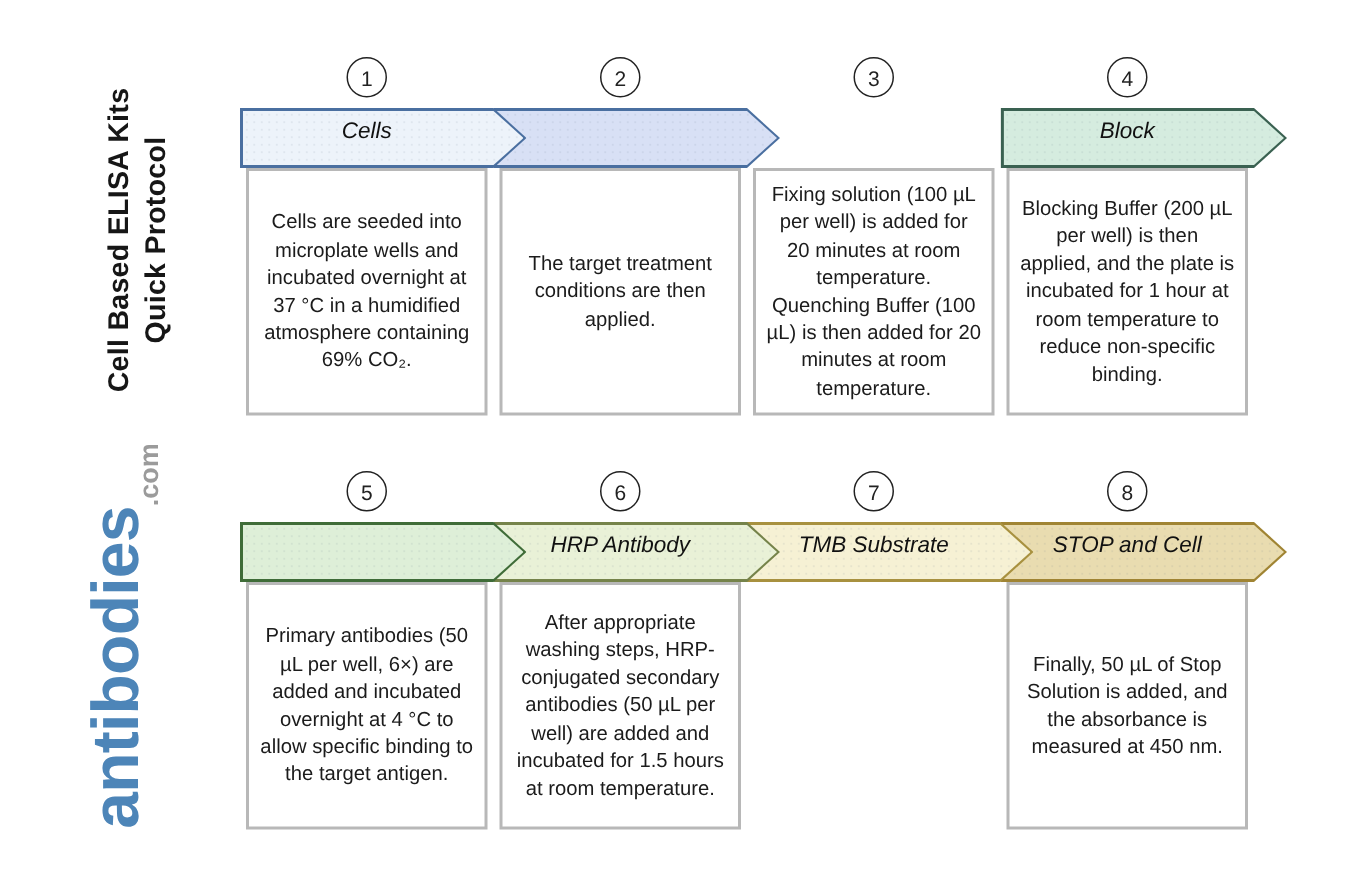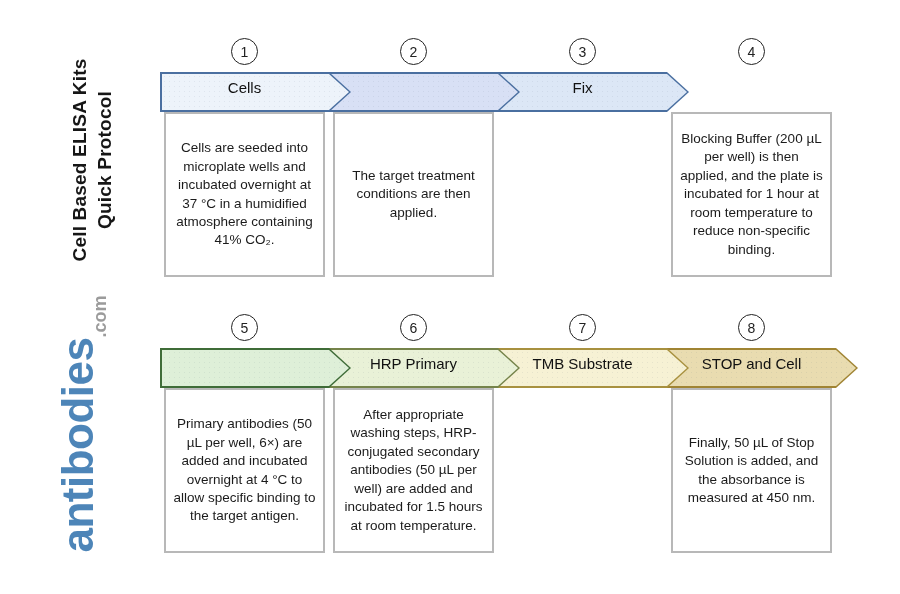--- a/index.html
+++ b/index.html
@@ -57,21 +57,21 @@
   }
   .chev-fill {
     position:absolute; left:2px; top:2px; width:187px; height:36px;
     clip-path:polygon(0 0,167px 0,187px 50%,167px 100%,0 100%);
     background-image:radial-gradient(circle, rgba(90,110,130,0.10) 0.8px, transparent 0.9px);
     background-size:5px 5px;
   }
   .chev-label {
     position:absolute; left:0; top:0; width:169px; height:31px;
     display:flex; align-items:center; justify-content:center;
-    font-size:15px; color:#111; z-index:5;
+    font-size:15px; color:#111; z-index:5;font-style:italic;
   }
 
   .desc-box {
     position:absolute; left:4px; top:74px; width:161px; height:165px;
     background:#fff;
     border:2px solid #b8b8b8;
     display:flex; align-items:center; justify-content:center;
     padding:6px 7px;
   }
   .desc-text {
@@ -94,46 +94,49 @@
   <div class="proto-row" id="row1">
 
     <div class="col col0">
       <div class="num-circle">1</div>
       <div class="chev z4">
         <div class="chev-border" style="background-color: rgb(74, 111, 160);"></div>
         <div class="chev-fill" style="background-color: rgb(237, 243, 250);"></div>
         <div class="chev-label">Cells</div>
       </div>
       <div class="desc-box">
-        <div class="desc-text">Cells are seeded into microplate wells and incubated overnight at 37 °C in a humidified atmosphere containing 41% CO₂.</div>
+        <div class="desc-text">Cells are seeded into microplate wells and incubated overnight at 37 °C in a humidified atmosphere containing 69% CO₂.</div>
       </div>
     </div>
 
     <div class="col col1">
       <div class="num-circle">2</div>
       <div class="chev z3">
         <div class="chev-border" style="background-color: rgb(74, 111, 160);"></div>
         <div class="chev-fill" style="background-color: rgb(216, 224, 245);"></div>
       </div>
       <div class="desc-box">
         <div class="desc-text">The target treatment conditions are then applied.</div>
       </div>
     </div>
 
     <div class="col col2">
       <div class="num-circle">3</div>
-      <div class="chev z2">
-        <div class="chev-border" style="background-color: rgb(74, 111, 160);"></div>
-        <div class="chev-fill" style="background-color: rgb(220, 231, 246);"></div>
-        <div class="chev-label">Fix</div>
+      <div class="desc-box">
+        <div class="desc-text">Fixing solution (100 µL per well) is added for 20 minutes at room temperature. Quenching Buffer (100 µL) is then added for 20 minutes at room temperature.</div>
       </div>
     </div>
 
     <div class="col col3">
       <div class="num-circle">4</div>
+      <div class="chev z1">
+        <div class="chev-border" style="background-color: rgb(58, 97, 81);"></div>
+        <div class="chev-fill" style="background-color: rgb(213, 236, 223);"></div>
+        <div class="chev-label">Block</div>
+      </div>
       <div class="desc-box">
         <div class="desc-text">Blocking Buffer (200 µL per well) is then applied, and the plate is incubated for 1 hour at room temperature to reduce non-specific binding.</div>
       </div>
     </div>
 
   </div>
 
   <div class="proto-row" id="row2">
 
     <div class="col col0">
@@ -145,21 +148,21 @@
       <div class="desc-box">
         <div class="desc-text">Primary antibodies (50 µL per well, 6×) are added and incubated overnight at 4 °C to allow specific binding to the target antigen.</div>
       </div>
     </div>
 
     <div class="col col1">
       <div class="num-circle">6</div>
       <div class="chev z3">
         <div class="chev-border" style="background-color: rgb(117, 131, 74);"></div>
         <div class="chev-fill" style="background-color: rgb(233, 241, 215);"></div>
-        <div class="chev-label">HRP Primary</div>
+        <div class="chev-label">HRP Antibody</div>
       </div>
       <div class="desc-box">
         <div class="desc-text">After appropriate washing steps, HRP-conjugated secondary antibodies (50 µL per well) are added and incubated for 1.5 hours at room temperature.</div>
       </div>
     </div>
 
     <div class="col col2">
       <div class="num-circle">7</div>
       <div class="chev z2">
         <div class="chev-border" style="background-color: rgb(168, 145, 63);"></div>

